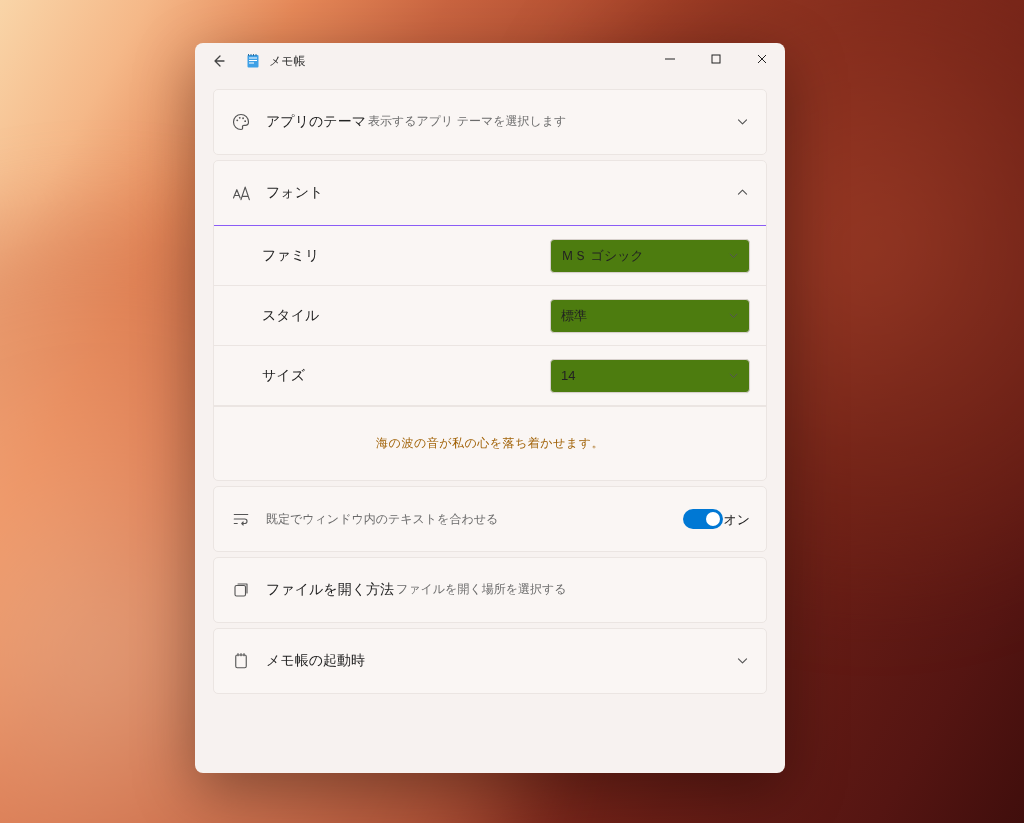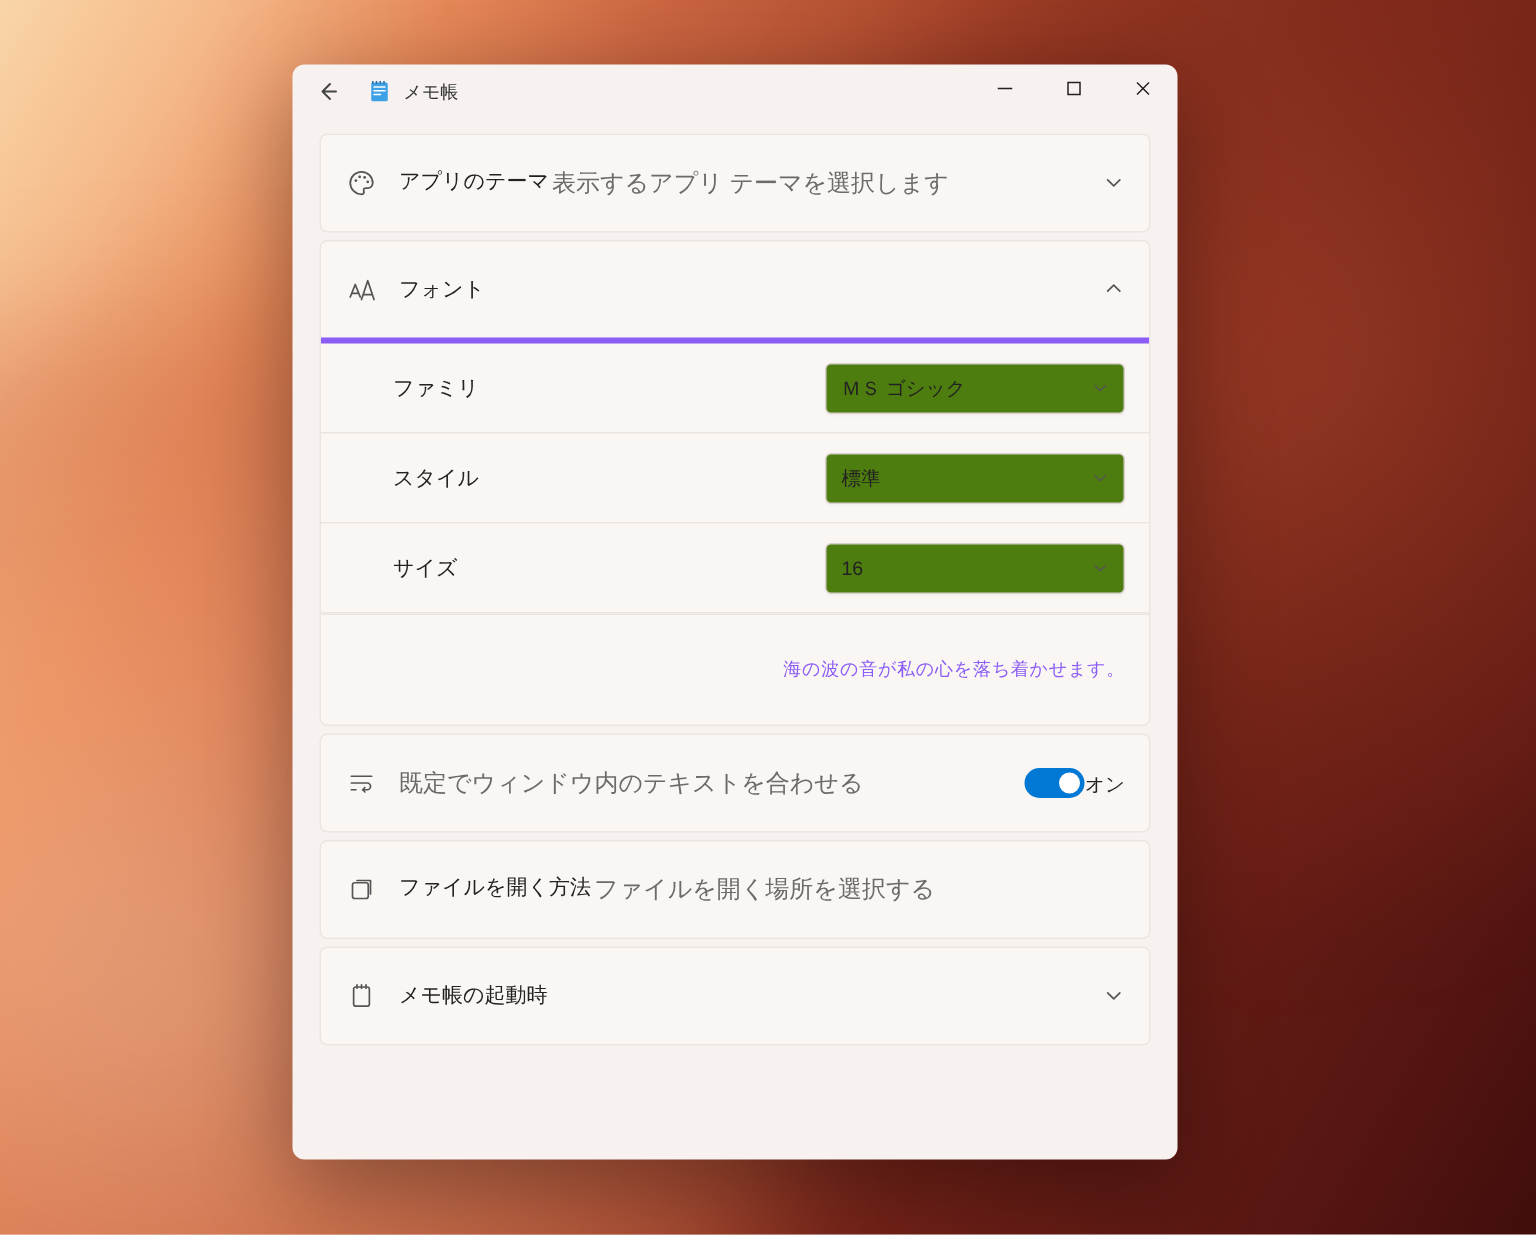--- a/index.html
+++ b/index.html
@@ -57,47 +57,47 @@
       margin-bottom: 5px;
     }
     .row {
       display: flex; align-items: center;
       min-height: 64px; padding: 10px 16px;
       gap: 14px;
     }
     .row-icon { width: 22px; height: 22px; flex-shrink: 0; color: #555; display:flex; align-items:center; justify-content:center; }
     .row-text { display: flex; flex-direction: row; gap: 2px; min-width: 0; }
     .row-title { font-size: 14px; color: #222; }
-    .row-sub { font-size: 16px; color: #6b6b6b; }
+    .row-sub { font-size: 12px; color: #6b6b6b; }
     .row-spacer { flex: 1; }
     .chevron { width: 14px; height: 14px; color: #555; flex-shrink: 0; }
 
-    .expand-body { border-top: 4px solid #8b5cf6; }
+    .expand-body { border-top: 1px solid #8b5cf6; }
     .subrow {
       display: flex; align-items: center;
       min-height: 60px; padding: 10px 16px 10px 48px;
       border-bottom: 1px solid #ebe5e2;
       gap: 14px;
     }
     .subrow:last-of-type { border-bottom: none; }
     .sub-label { font-size: 14px; color: #222; }
 
     .combo {
       min-width: 200px; height: 34px;
       background: #4d7c0f; border: 1px solid #d7d0cc;
       border-radius: 4px; display: flex; align-items: center;
       padding: 0 10px; font-size: 13px; color: #222;
       box-shadow: 0 1px 2px rgba(0,0,0,.03);
       gap: 8px;
     }
     .combo .chev { margin-left: auto; }
 
     .preview-row {
-      padding: 28px 16px; text-align: right;
-      font-size: 12px; color: #8b5cf6;
+      padding: 28px 16px; text-align: center;
+      font-size: 12px; color: #a16207;
       letter-spacing: .5px;
       border-top: 1px solid #ebe5e2;
     }
 
     .toggle-wrap { display: flex; align-items: flex-end; }
     .toggle {
       width: 40px; height: 20px; border-radius: 999px;
       background: #0078d4; position: relative;
     }
     .toggle::after {
@@ -224,21 +224,21 @@
                   <path d="M3 6l5 5 5-5" fill="none" stroke="#555" stroke-width="1.4" stroke-linecap="round" stroke-linejoin="round"></path>
                 </svg>
             </span>
           </div>
         </div>
 
         <div class="subrow">
           <span class="sub-label">サイズ</span>
           <div class="row-spacer"></div>
           <div class="combo">
-            <span>16</span>
+            <span>14</span>
             <span class="chev">
               <svg width="11" height="11" viewBox="0 0 16 16">
                   <path d="M3 6l5 5 5-5" fill="none" stroke="#555" stroke-width="1.4" stroke-linecap="round" stroke-linejoin="round"></path>
                 </svg>
             </span>
           </div>
         </div>
 
         <div class="preview-row">海の波の音が私の心を落ち着かせます。</div>
       </div>

